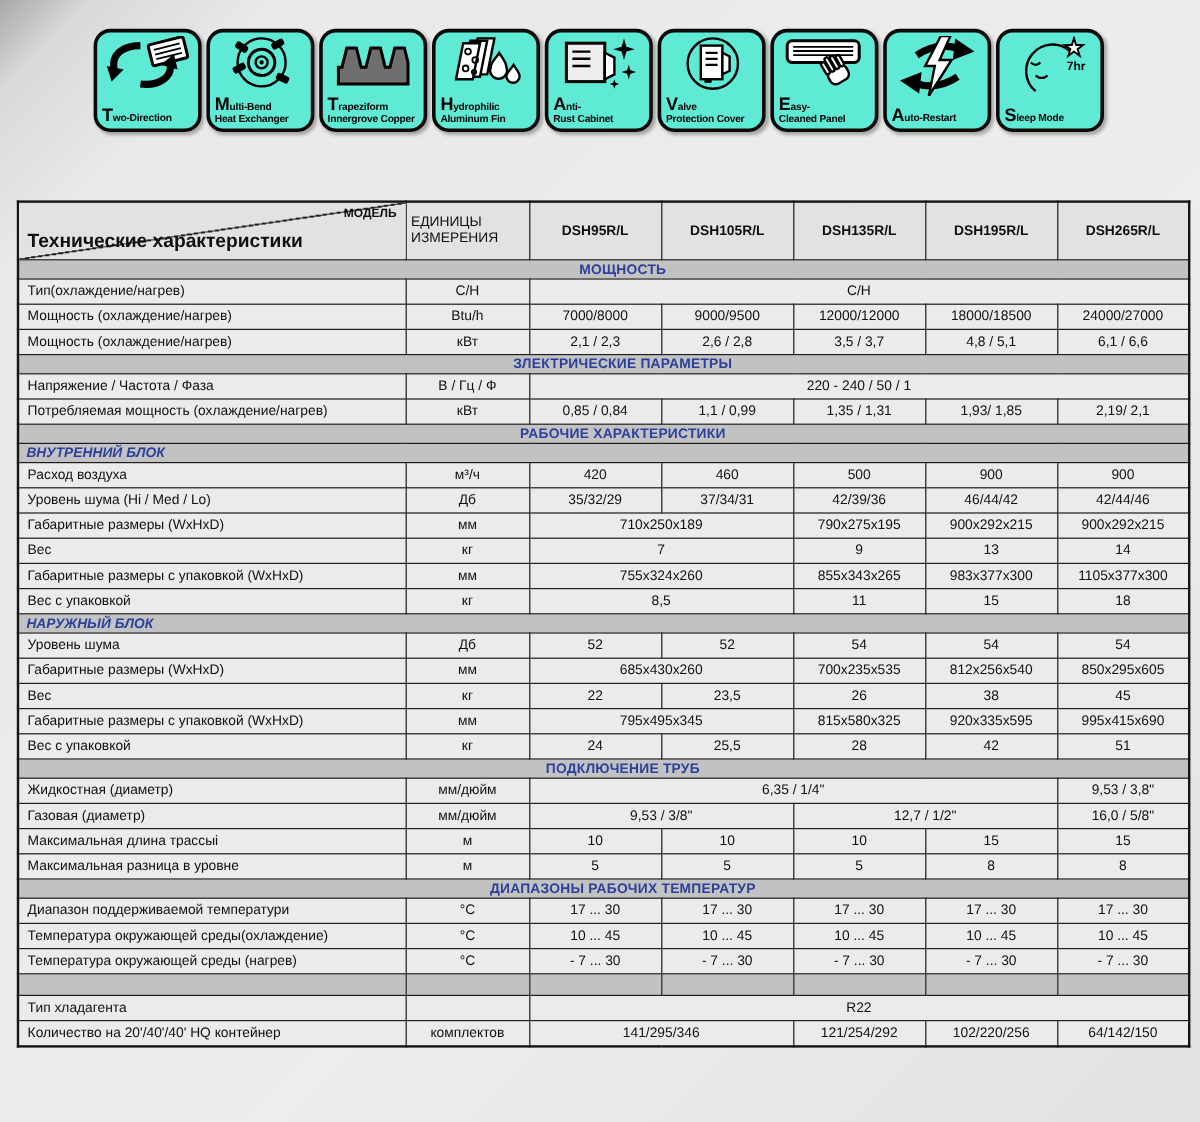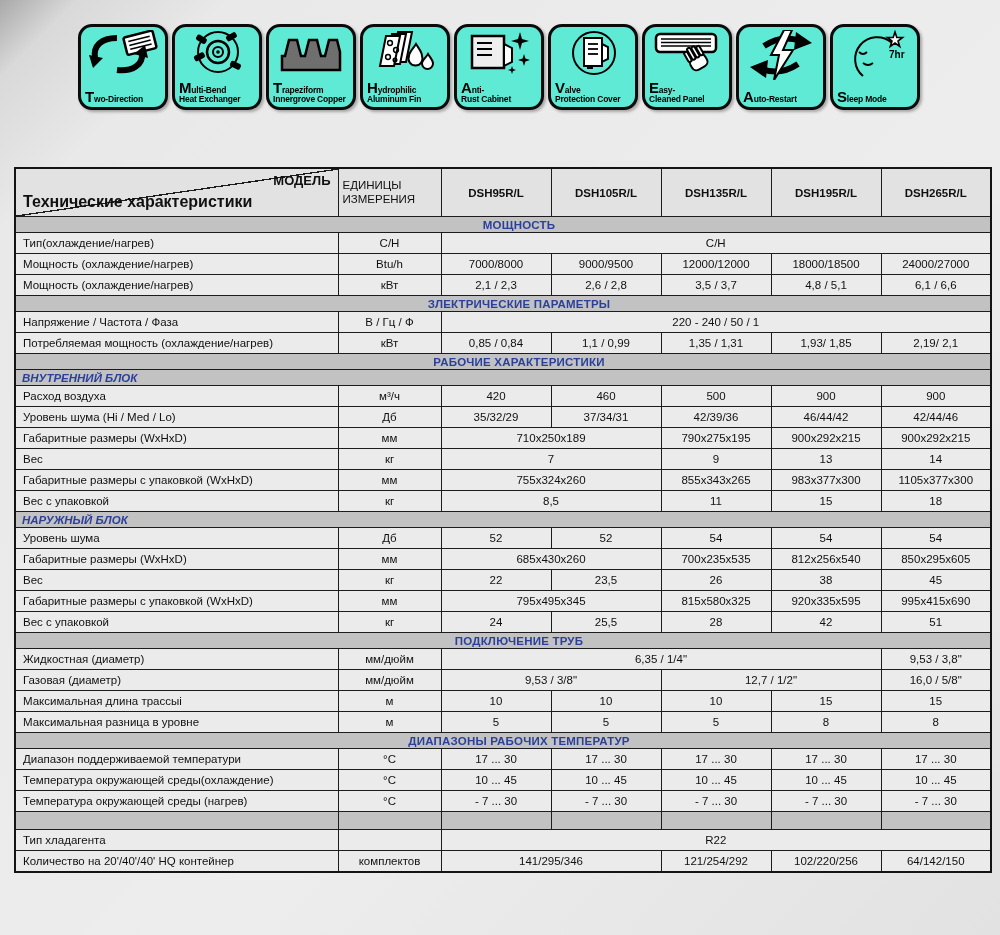--- a/index.html
+++ b/index.html
@@ -29,21 +29,21 @@
     border:1.5px solid #1c1c1c;font-size:11.5px;color:#101010;
     padding:0 4px;height:20px;overflow:hidden;white-space:nowrap;
   }
   .hdr td{background:#e2e2e2;height:47px;}
   .diag-cell{
     position:relative;padding:0 !important;
     background:
       linear-gradient(to bottom right,rgba(0,0,0,0) 49.4%,#1c1c1c 49.4%,#1c1c1c 50.8%,rgba(0,0,0,0) 50.8%),
       #e2e2e2 !important;
   }
-  .model-lbl{position:absolute;top:4px;right:7px;font-size:13px;font-weight:bold;}
+  .model-lbl{position:absolute;top:4px;right:7px;font-size:10px;font-weight:bold;}
   .char-lbl{position:absolute;bottom:5px;left:7px;font-size:16px;font-weight:bold;}
   .units-hd{font-size:11.5px;line-height:1.2;white-space:normal !important;margin-left:44px;}
   .model-hd{text-align:center;font-weight:bold;font-size:12.5px;}
   .section-row td{
     background:#c2c2c2;color:var(--accent,#2b3f9b);font-weight:bold;
     text-align:center;height:15px;font-size:11.5px;letter-spacing:0.2px;padding-left:36px;
   }
   .subsection-row td{
     background:#c2c2c2;color:var(--accent,#2b3f9b);font-weight:bold;font-style:italic;
     text-align:left;height:15px;font-size:11.5px;padding-left:6px;

